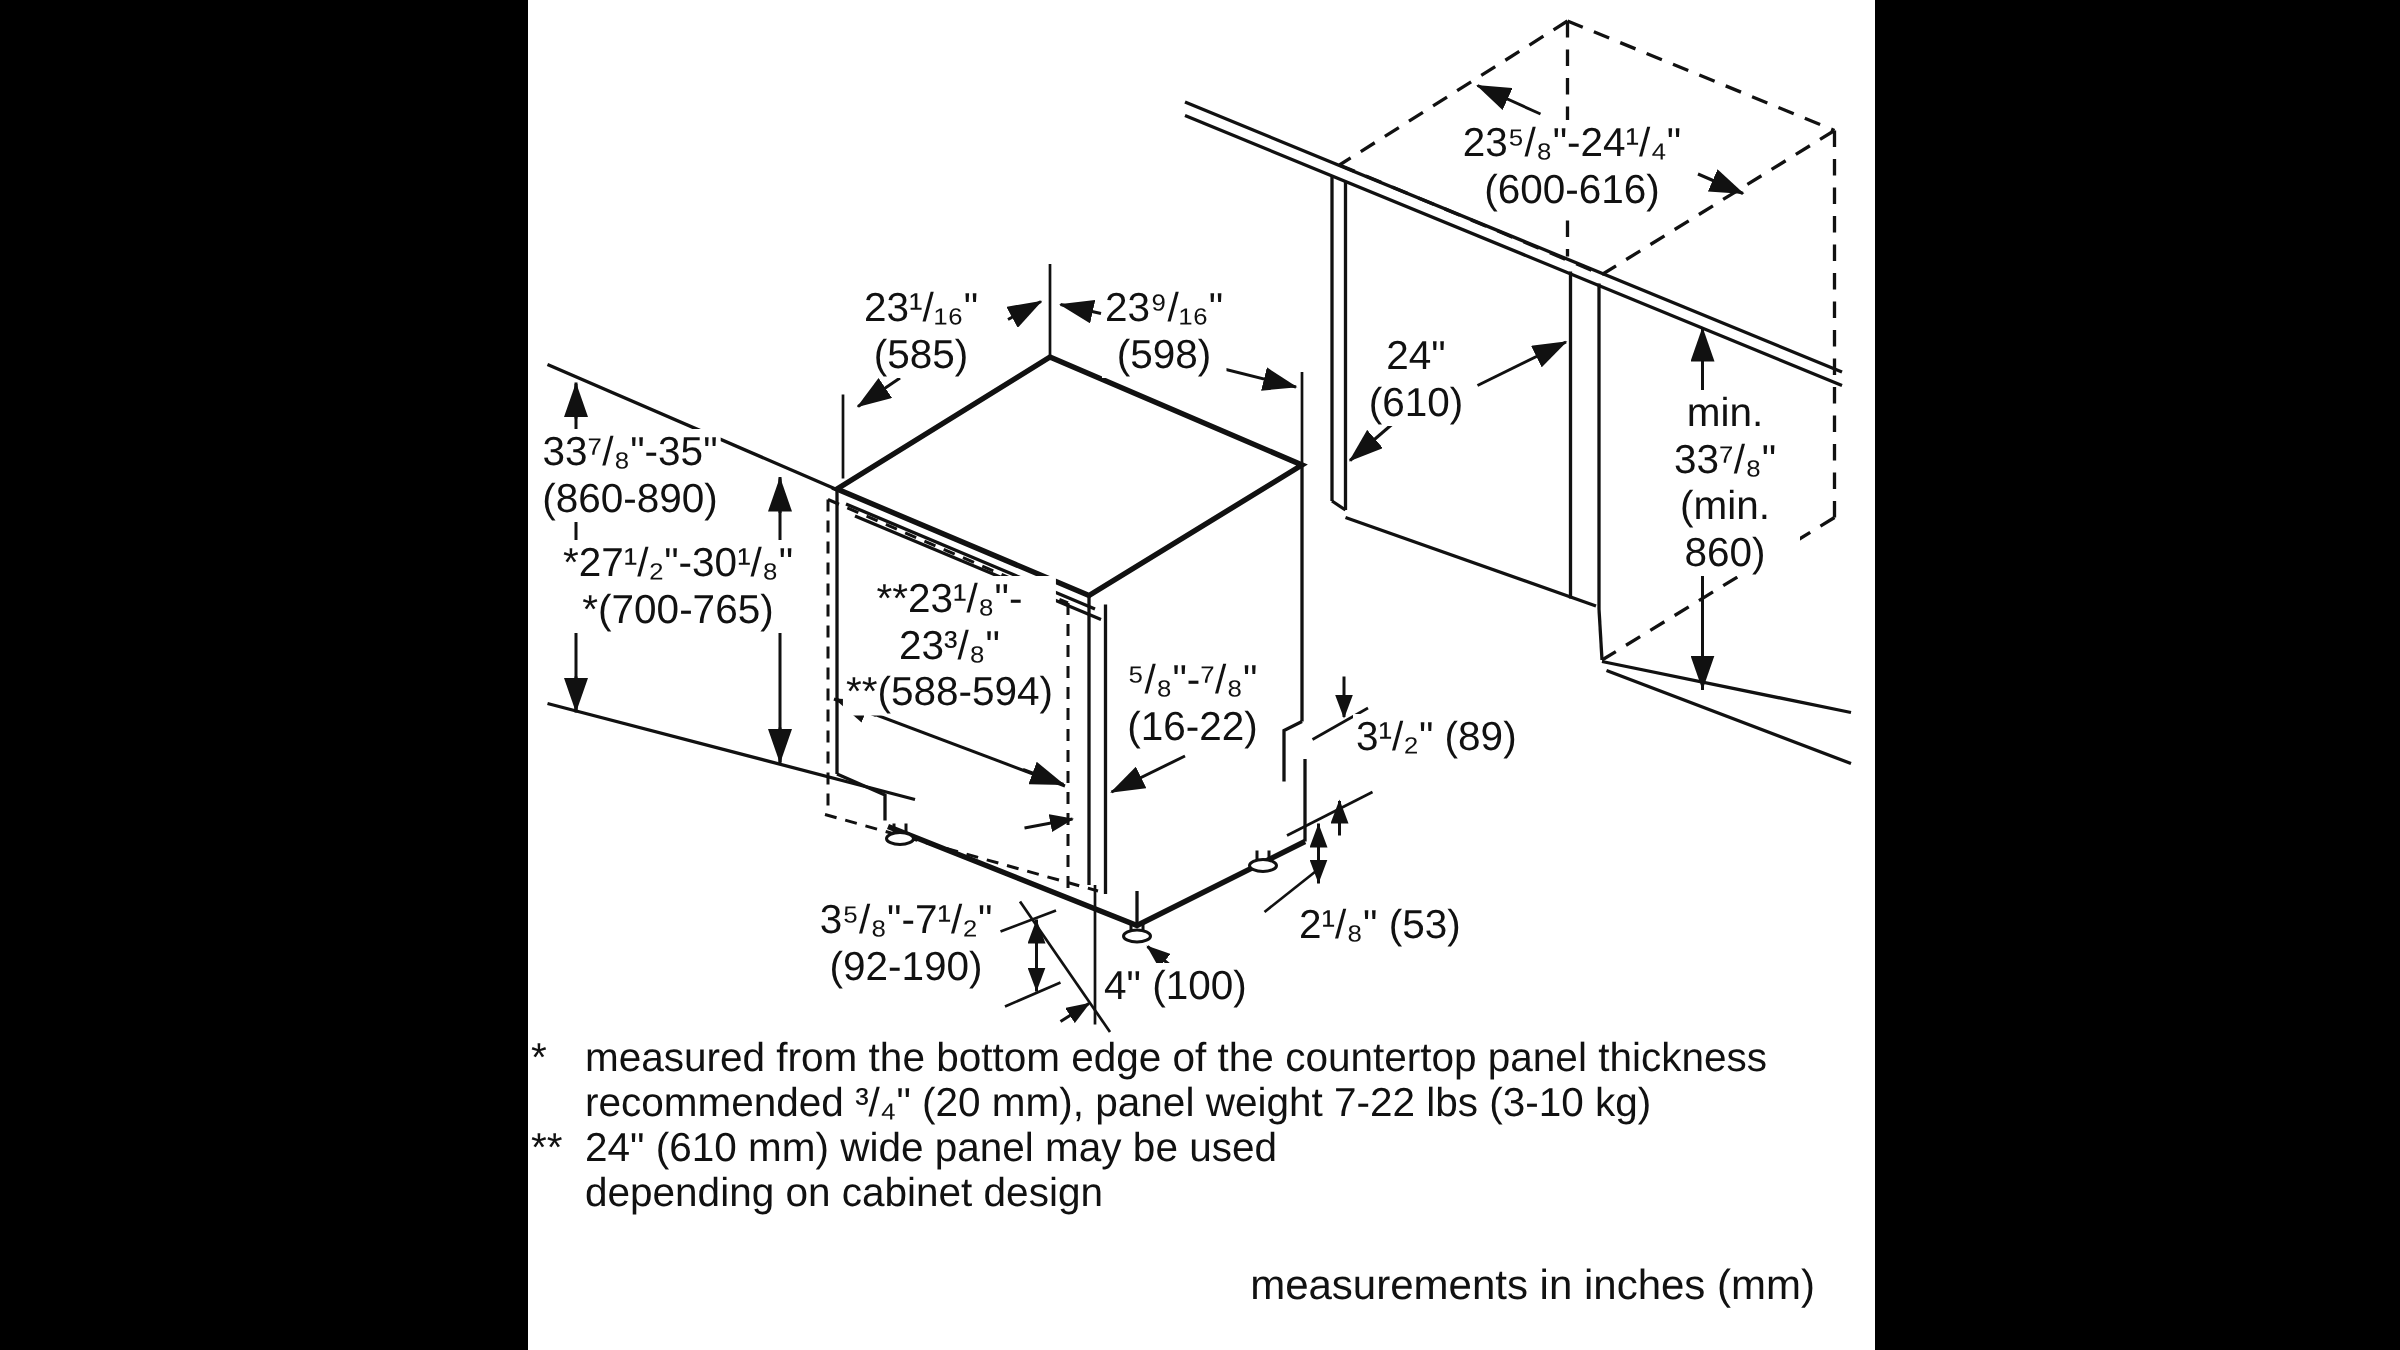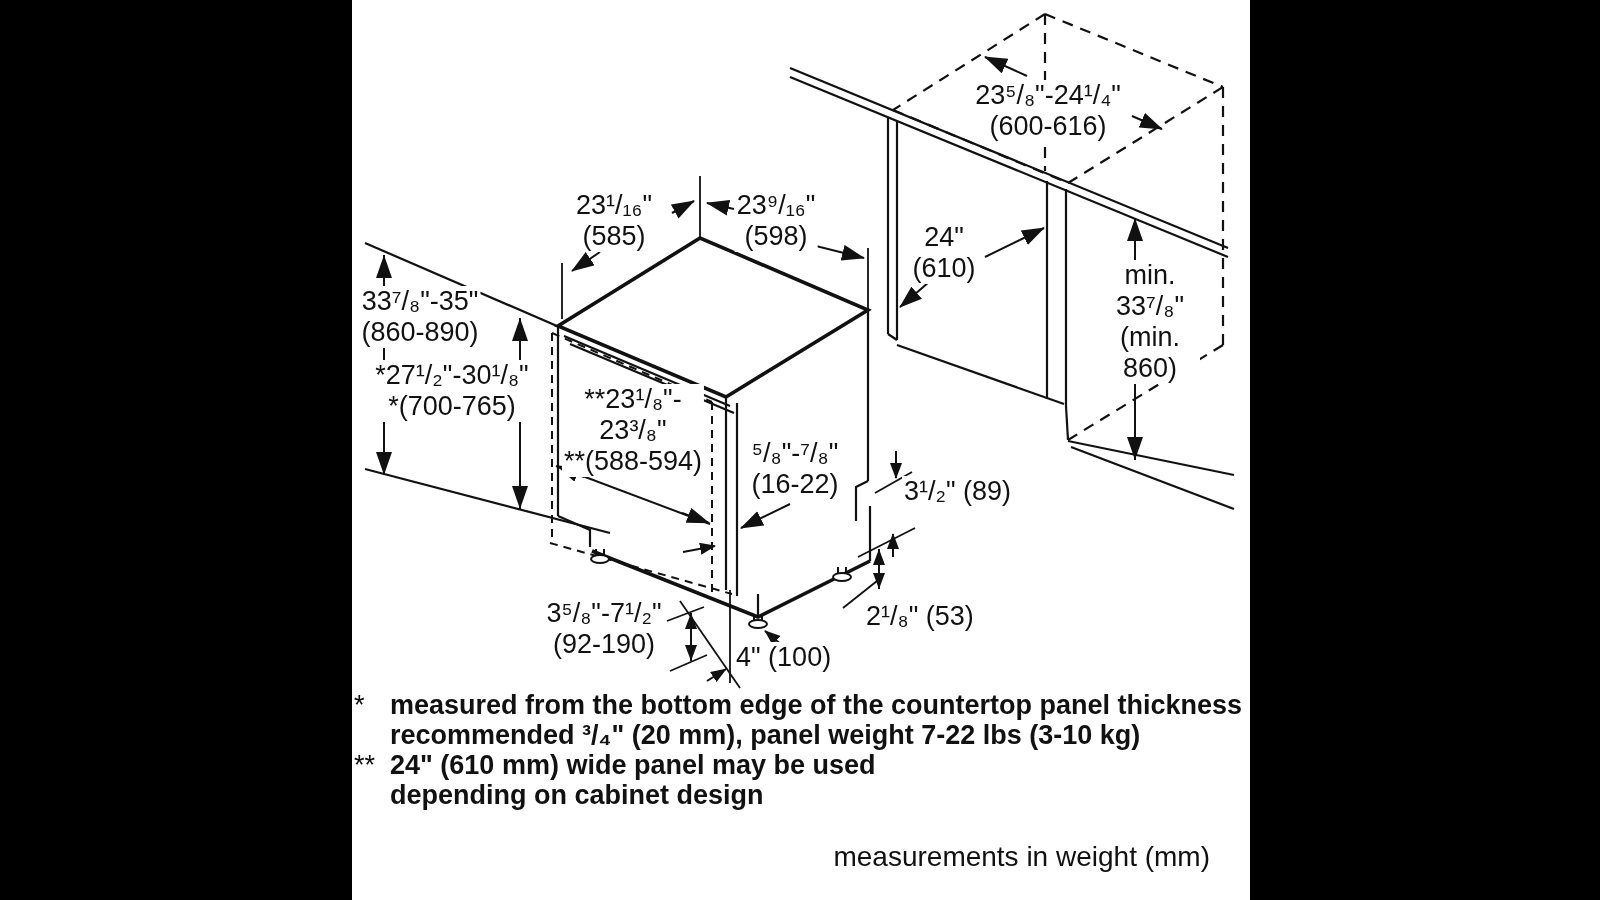--- a/index.html
+++ b/index.html
@@ -5,21 +5,21 @@
   html,body{margin:0;padding:0;background:#000;width:1600px;height:900px;overflow:hidden;
     font-family:"Liberation Sans","DejaVu Sans",sans-serif;}
   #stage{position:relative;width:1600px;height:900px;background:#000;}
   #canvas{position:absolute;left:352px;top:0;width:898px;height:900px;background:#ffffff;}
   #art{position:absolute;left:0;top:0;}
   .lbl{position:absolute;color:#111;font-size:27px;line-height:31px;white-space:pre-line;
        text-align:center;transform:translateX(-50%);background:#fff;padding:0 2px;z-index:5;}
   .lbl.left{transform:none;text-align:left;}
   .fnrow{position:absolute;left:2px;display:flex;z-index:5;color:#111;}
   .fnmark{width:36px;font-size:27px;line-height:30px;flex:none;}
-  .fntext{font-size:27px;line-height:30px;white-space:pre-line;font-weight:bold;}
+  .fntext{font-size:27px;line-height:30px;white-space:pre-line;}
   #footer{position:absolute;right:40px;top:841px;font-size:28px;color:#111;z-index:5;}
 </style>
 </head>
 <body>
 
 <div id="stage">
   <div id="canvas">
 
     <svg id="art" width="898" height="900" viewBox="0 0 898 900">
       <defs>
@@ -183,15 +183,15 @@
       <div class="fnmark">*</div>
       <div class="fntext">measured from the bottom edge of the countertop panel thickness
 recommended  ³/₄" (20 mm), panel weight 7-22 lbs (3-10 kg)</div>
     </div>
     <div class="fnrow" style="top:750px;">
       <div class="fnmark">**</div>
       <div class="fntext">24" (610 mm) wide panel may be used
 depending on cabinet design</div>
     </div>
 
-    <div id="footer">measurements in weight (mm)</div>
+    <div id="footer">measurements in inches (mm)</div>
   </div>
 </div>
 
 </body></html>

